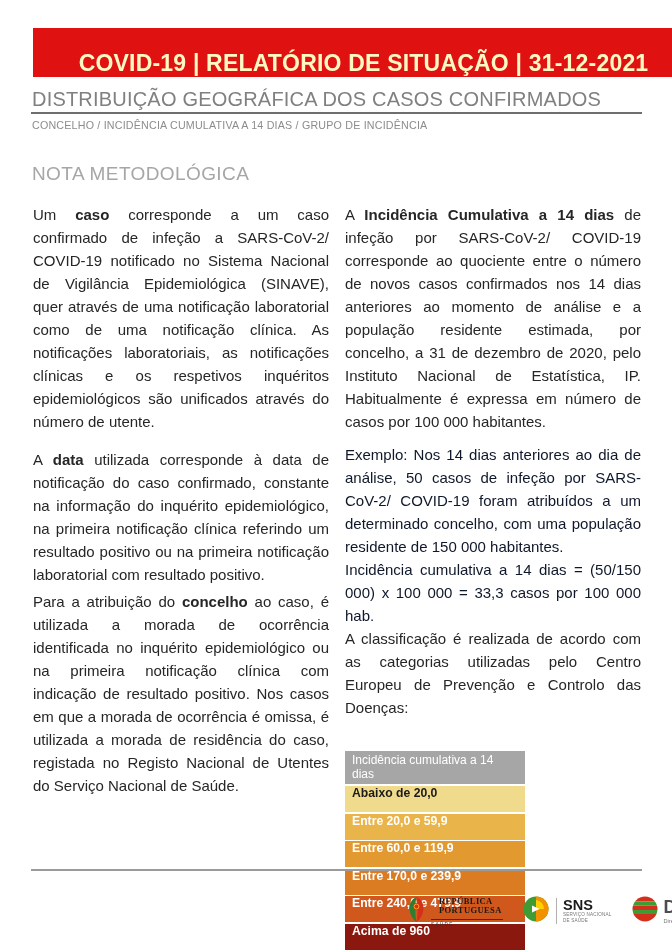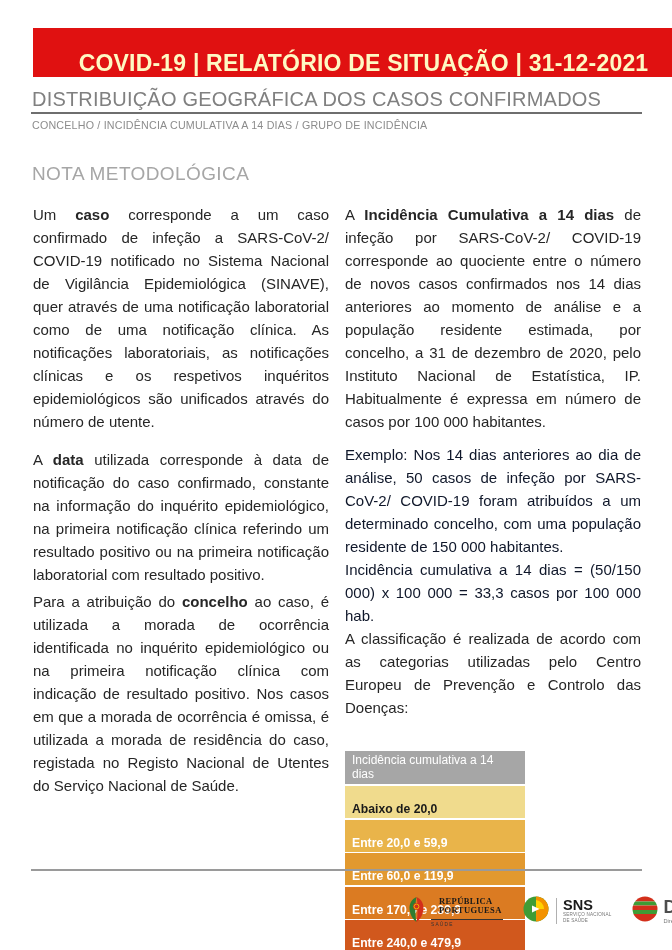--- a/index.html
+++ b/index.html
@@ -77,21 +77,21 @@
   }
   .legend-header {
     color: #ffffff;
     font-size: 12px;
     padding: 2px 7px 3px 7px;
     margin-bottom: 2px;
   }
   .legend-row {
     font-size: 12.2px;
     font-weight: 600;
-    padding: 16px 7px;
+    padding: 0 7px;
     height: 26px;
     line-height: 15.5px;
     margin-bottom: 1.5px;
     white-space: nowrap;
     overflow: hidden;
   }
   .bottom-rule {
     position: absolute;
     left: 31px; top: 869px;
     width: 611px; height: 2px;

